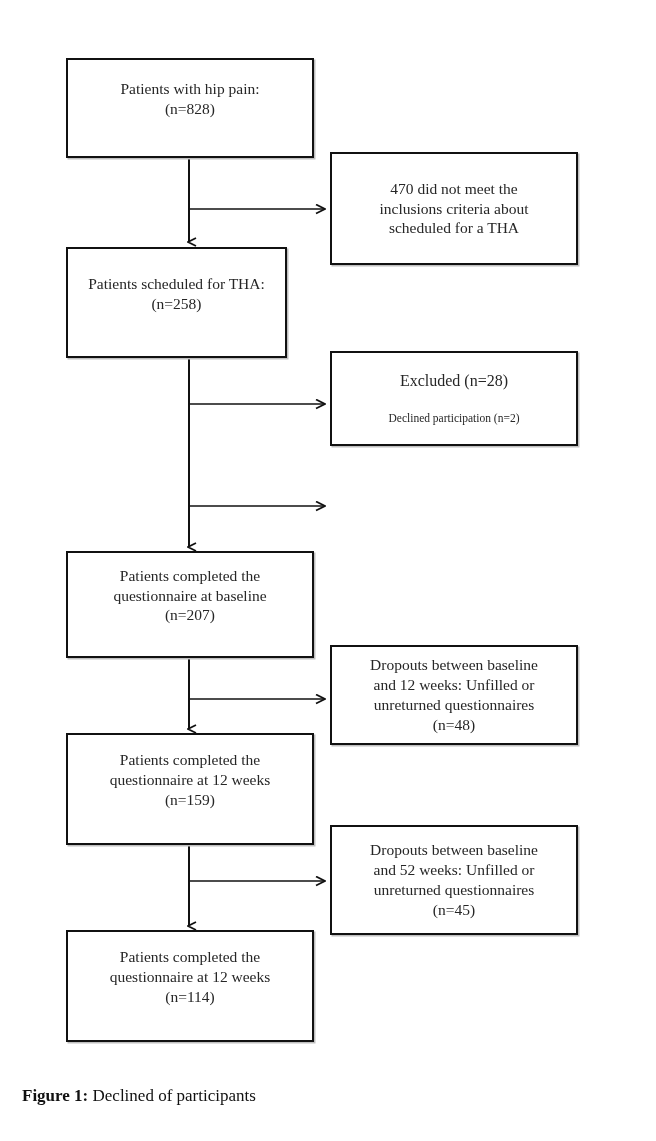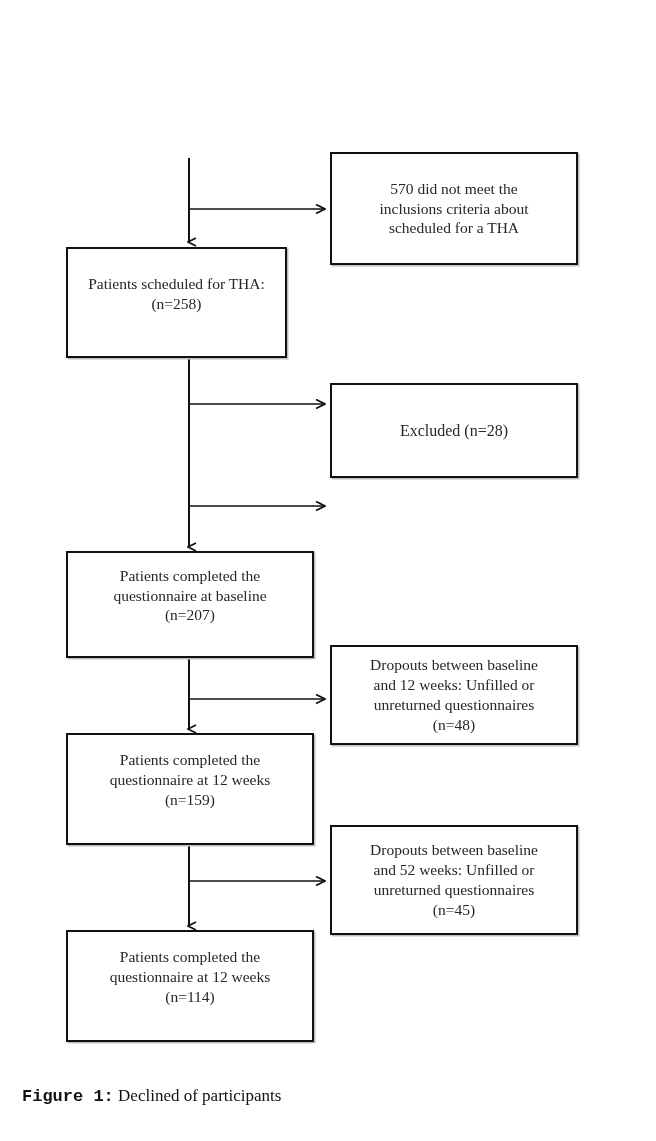--- a/index.html
+++ b/index.html
@@ -71,21 +71,20 @@
   .caption {
     position: absolute;
     left: 22px;
     top: 1086px;
     font-size: 17px;
     color: #111111;
     white-space: nowrap;
   }
   .caption .cap-label {
     font-weight: bold;
-    font-family: Liberation Mono, monospace;
   }
   .caption .cap-text {
     font-weight: normal;
   }
 
   svg.connectors {
     position: absolute;
     left: 0;
     top: 0;
     width: 656px;
@@ -115,20 +114,24 @@
     <line x1="189" y1="404" x2="324" y2="404" stroke="#111111" stroke-width="1.6" marker-end="url(#arrowRight)"></line>
     <line x1="189" y1="506" x2="324" y2="506" stroke="#111111" stroke-width="1.6" marker-end="url(#arrowRight)"></line>
 
     <line x1="189" y1="658" x2="189" y2="729" stroke="#111111" stroke-width="2" marker-end="url(#arrowDown)"></line>
     <line x1="189" y1="699" x2="324" y2="699" stroke="#111111" stroke-width="1.6" marker-end="url(#arrowRight)"></line>
 
     <line x1="189" y1="845" x2="189" y2="926" stroke="#111111" stroke-width="2" marker-end="url(#arrowDown)"></line>
     <line x1="189" y1="881" x2="324" y2="881" stroke="#111111" stroke-width="1.6" marker-end="url(#arrowRight)"></line>
   </svg>
 
+  <div class="node main" style="left:66px; top:58px; width:248px; height:100px;">
+    <span class="node-text">Patients with hip pain:
+(n=828)</span>
+  </div>
 
   <div class="node main" style="left:66px; top:247px; width:221px; height:111px;">
     <span class="node-text">Patients scheduled for THA:
 (n=258)</span>
   </div>
 
   <div class="node main" style="left:66px; top:551px; width:248px; height:107px;">
     <span class="node-text">Patients completed the
 questionnaire at baseline
 (n=207)</span>
@@ -140,28 +143,29 @@
 (n=159)</span>
   </div>
 
   <div class="node main" style="left:66px; top:930px; width:248px; height:112px;">
     <span class="node-text">Patients completed the
 questionnaire at 12 weeks
 (n=114)</span>
   </div>
 
   <div class="node side" style="left:330px; top:152px; width:248px; height:113px;">
-    <span class="node-text">570 did not meet the
+    <span class="node-text">470 did not meet the
 inclusions criteria about
 scheduled for a THA</span>
   </div>
 
-  <div class="node side" style="left:330px; top:351px; width:248px; height:95px;margin-top:32px;">
+  <div class="node side" style="left:330px; top:351px; width:248px; height:95px;">
     <span class="node-text">
       <span class="excl-title">Excluded (n=28)</span>
+      <span class="excl-sub">Declined participation (n=2)</span>
     </span>
   </div>
 
 
   <div class="node side" style="left:330px; top:645px; width:248px; height:100px;">
     <span class="node-text">Dropouts between baseline
 and 12 weeks:  Unfilled or
 unreturned questionnaires
 (n=48)</span>
   </div>

